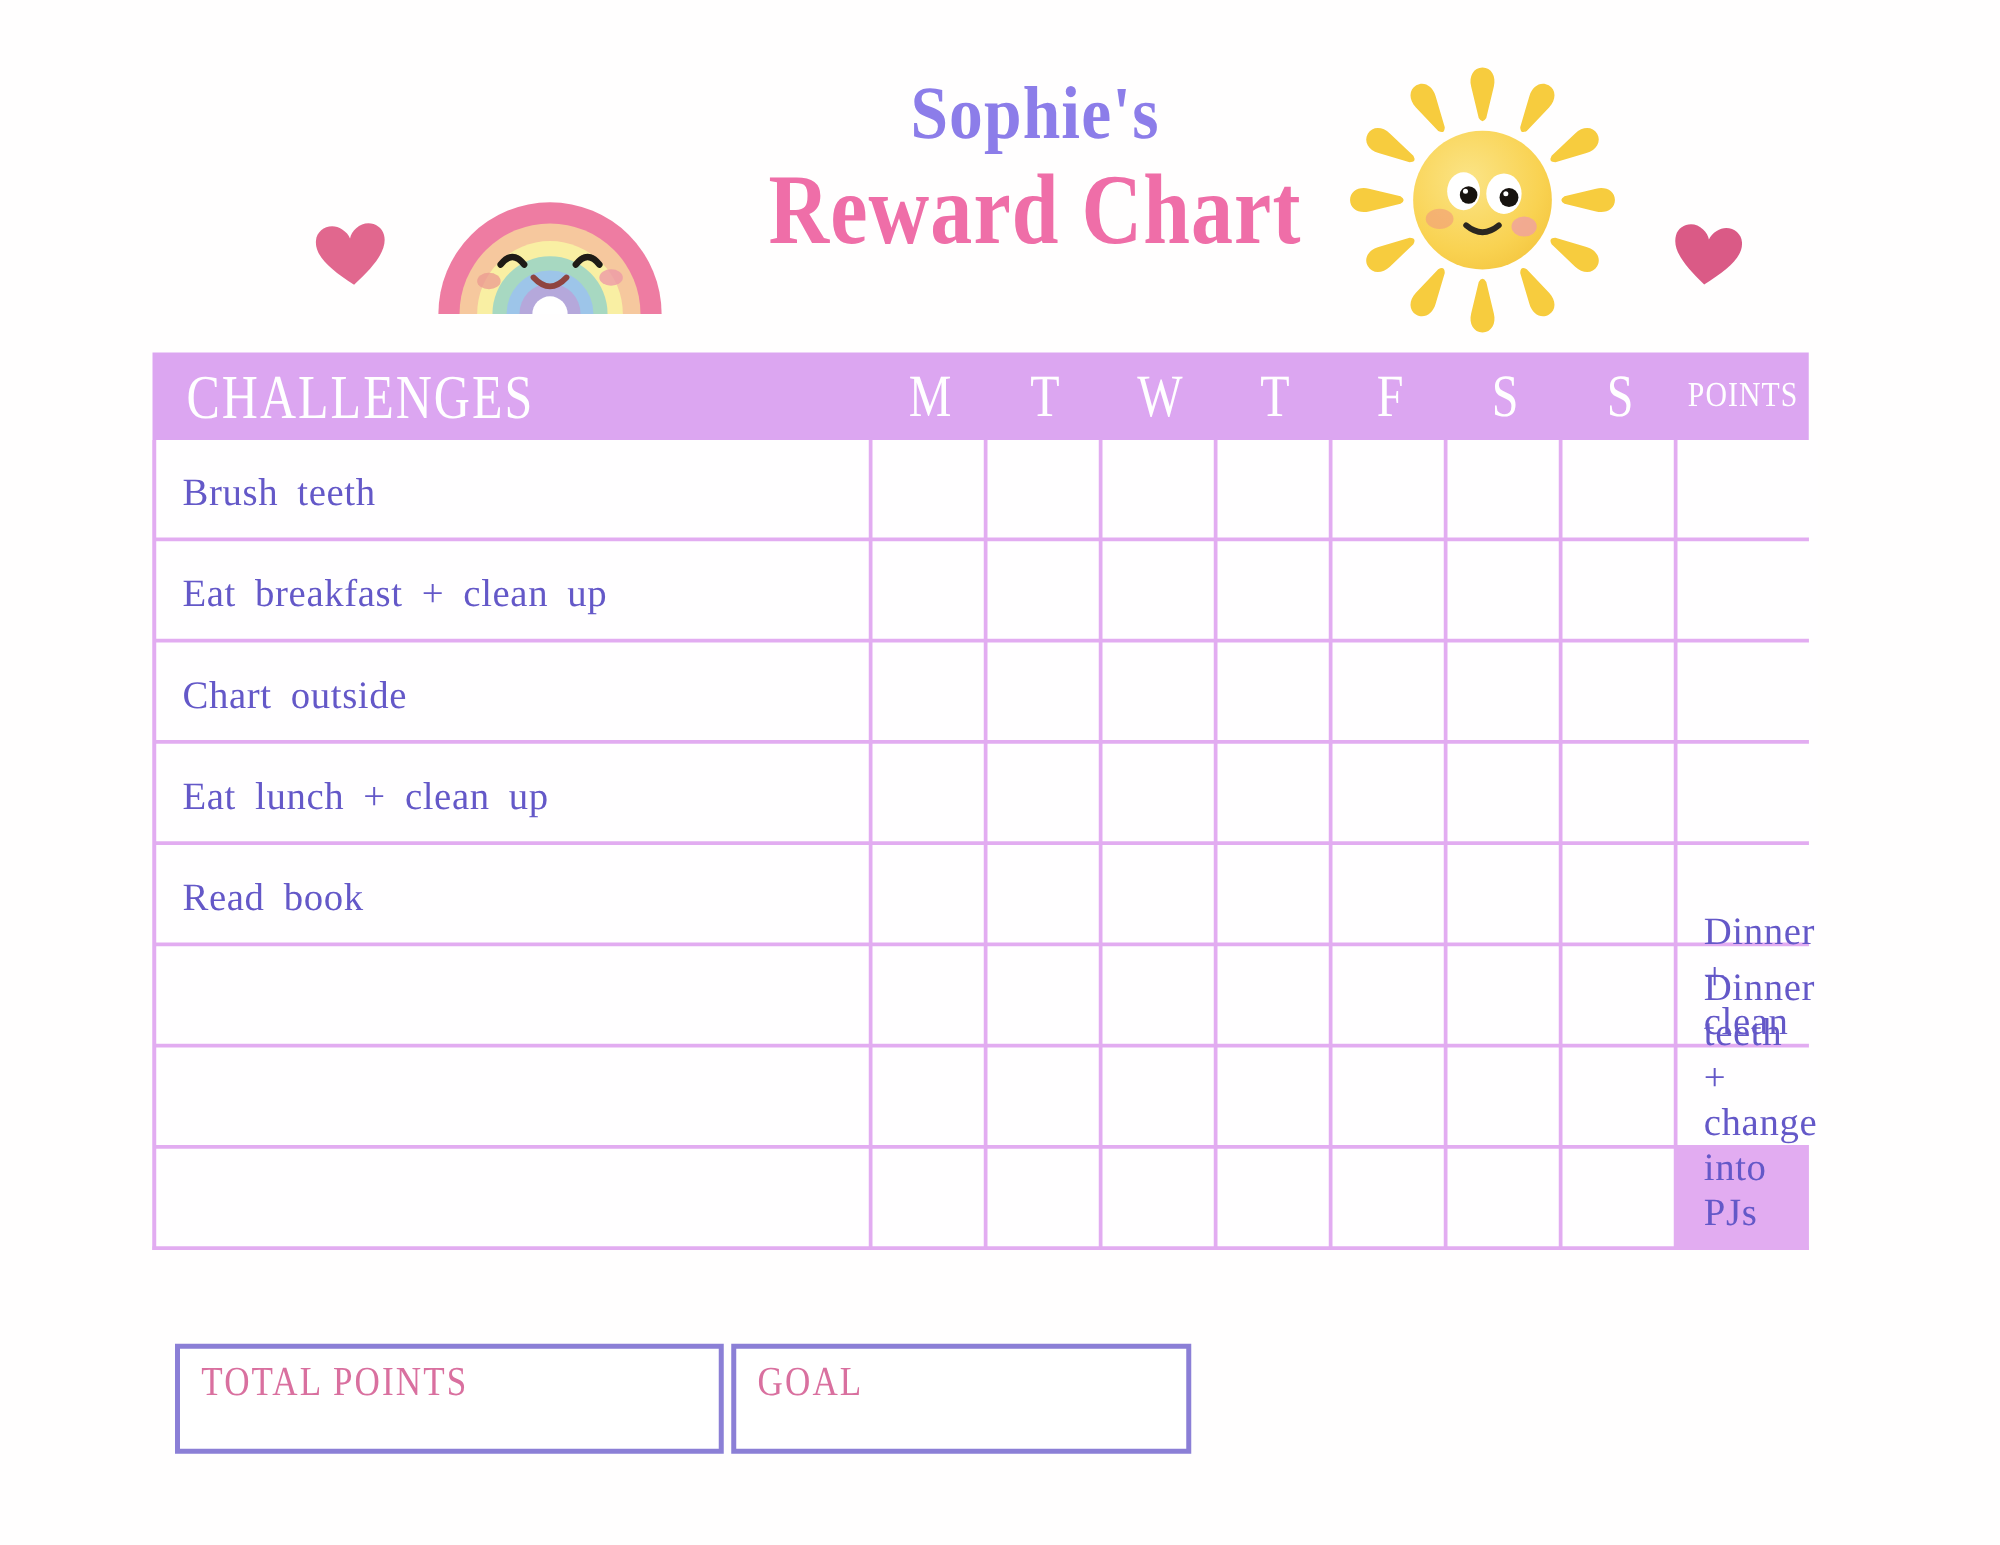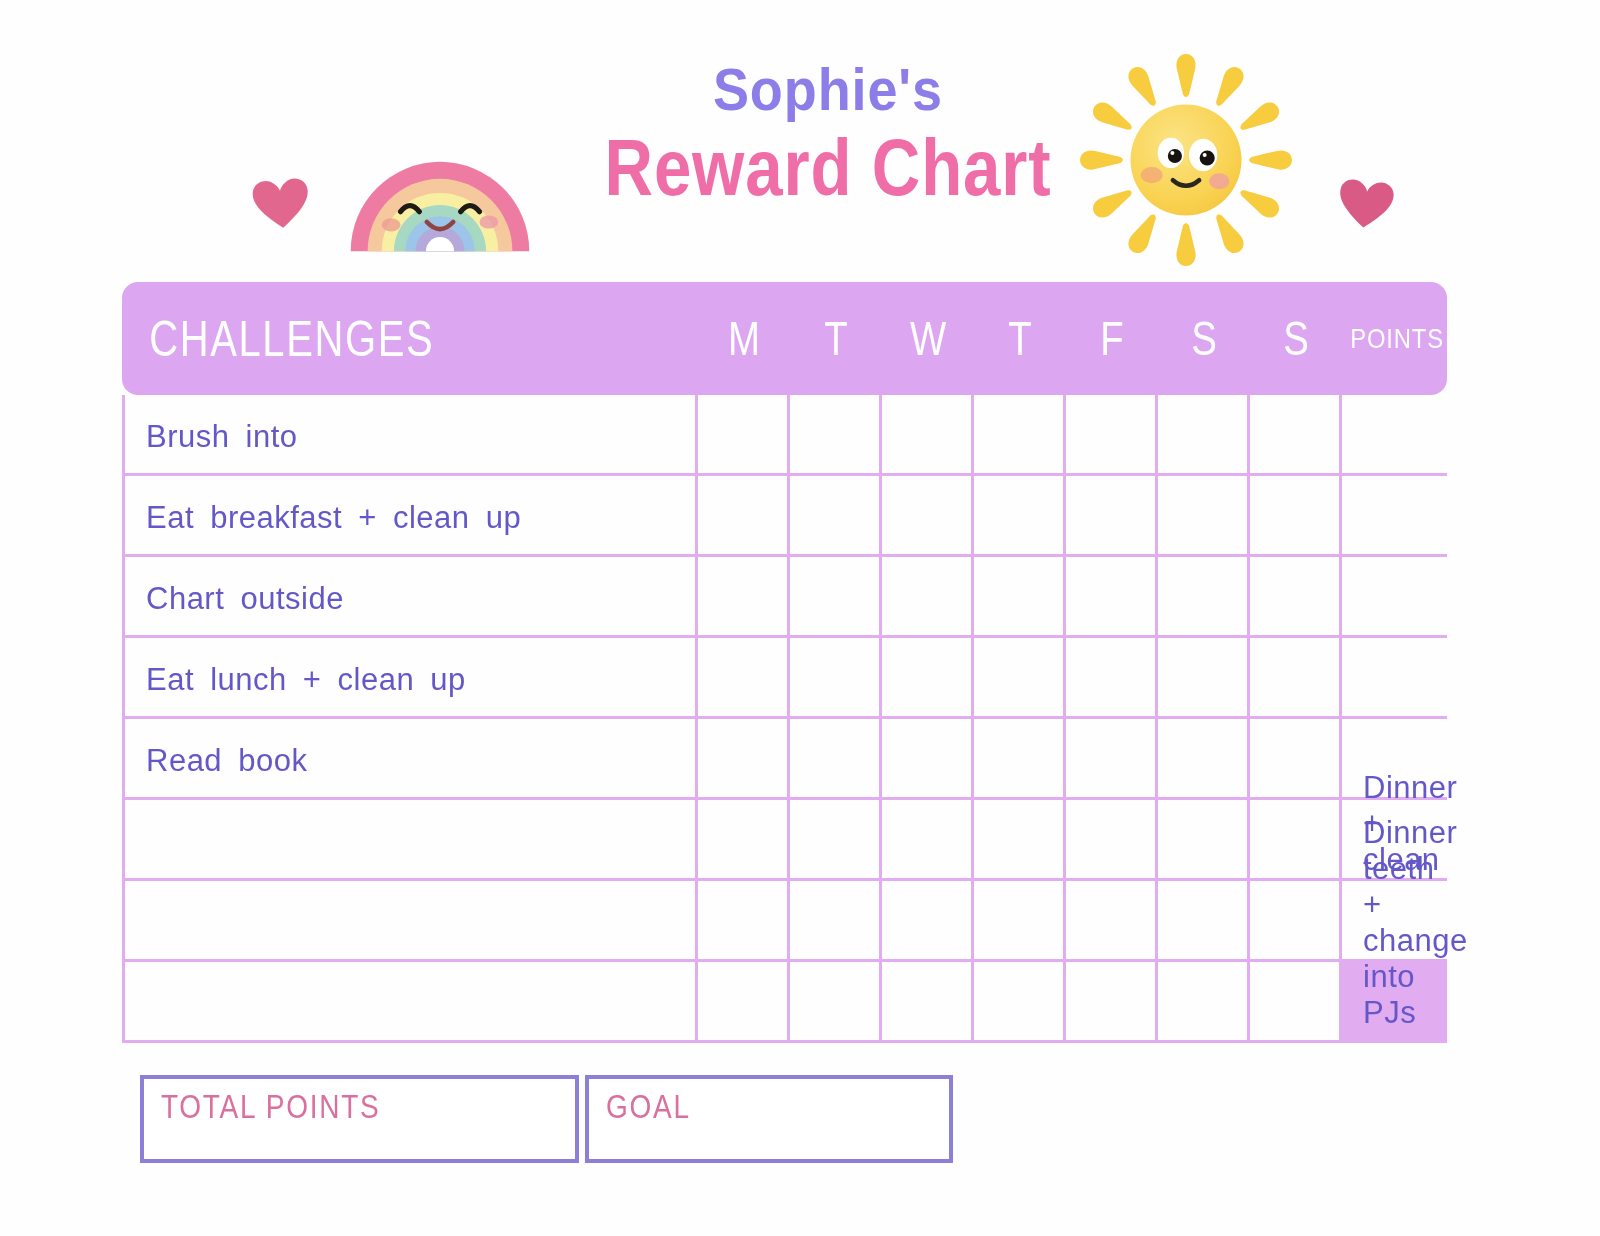--- a/index.html
+++ b/index.html
@@ -3,37 +3,37 @@
 <meta charset="utf-8">
 <style>
   :root{
     --c-header:#DCA6F1; --c-line:#E2ACF1; --c-cell:#FFFEFF;
     --c-row-text:#6458C8; --c-title-purple:#8C7DE9; --c-pink:#EF6EA8;
     --c-footer-label:#D9709F; --c-box-border:#8B7FD6; --c-bg:#FFFEFE;
     --c-header-text:#FFFFFF;
   }
   html,body{margin:0;padding:0;background:#fff;}
   .page{position:relative;width:1600px;height:1236px;background:var(--c-bg);
-        overflow:hidden;font-family:Liberation Sans, sans-serif;}
+        overflow:hidden;font-family:Liberation Serif, serif;}
 
   
   .hero-heart-left{position:absolute;left:246px;top:169px;width:70px;height:66px;transform:rotate(-5deg);}
   .hero-rainbow{position:absolute;left:346px;top:108px;width:188px;height:150px;}
   .hero-title{position:absolute;left:522px;top:58px;width:612px;text-align:center;line-height:1.08;}
   .hero-sun{position:absolute;left:1075px;top:46px;width:222px;height:222px;}
   .hero-heart-right{position:absolute;left:1332px;top:171px;width:68px;height:63px;transform:rotate(6deg);}
   .t1{font-size:60px;font-weight:bold;color:var(--c-title-purple);
       transform:scaleX(.9);transform-origin:center;letter-spacing:1px;}
   .t2{font-size:80px;font-weight:bold;color:var(--c-pink);
       transform:scaleX(.84);transform-origin:center;letter-spacing:1px;margin-top:2px;}
 
   
   .chart{position:absolute;left:122px;top:282px;width:1325px;}
-  .thead{display:grid;grid-template-columns:576px repeat(7,92px) 1fr;height:113px;
-         background:var(--c-header);align-items:center;border-radius:16px;}
+  .thead{display:grid;grid-template-columns:576px repeat(7,92px) 1fr;height:70px;
+         background:var(--c-header);align-items:center;}
   .th-challenges{font-size:50px;color:var(--c-header-text);letter-spacing:2px;
                  padding-left:34px;transform:scaleX(.8);transform-origin:left center;white-space:nowrap;}
   .th-day{font-size:48px;color:var(--c-header-text);text-align:center;
           transform:scaleX(.8);transform-origin:center;}
   .th-points{font-size:28px;color:var(--c-header-text);text-align:center;letter-spacing:1px;
              transform:scaleX(.85);transform-origin:center;}
   .tbody{display:grid;grid-template-columns:570px repeat(7,89px) 1fr;grid-auto-rows:78px;
          gap:3px;background:var(--c-line);border:3px solid var(--c-line);border-top:none;
          box-sizing:border-box;}
   .cell{background:var(--c-cell);}
@@ -135,21 +135,21 @@
       <div class="th-day">M</div>
       <div class="th-day">T</div>
       <div class="th-day">W</div>
       <div class="th-day">T</div>
       <div class="th-day">F</div>
       <div class="th-day">S</div>
       <div class="th-day">S</div>
       <div class="th-points">POINTS</div>
     </div>
     <div class="tbody" id="tbody">
-        <div class="cell challenge-cell">Brush into</div>
+        <div class="cell challenge-cell">Brush teeth</div>
         <div class="cell"></div>
         <div class="cell"></div>
         <div class="cell"></div>
         <div class="cell"></div>
         <div class="cell"></div>
         <div class="cell"></div>
         <div class="cell"></div>
         <div class="cell"></div>
         <div class="cell challenge-cell">Eat breakfast + clean up</div>
         <div class="cell"></div>

